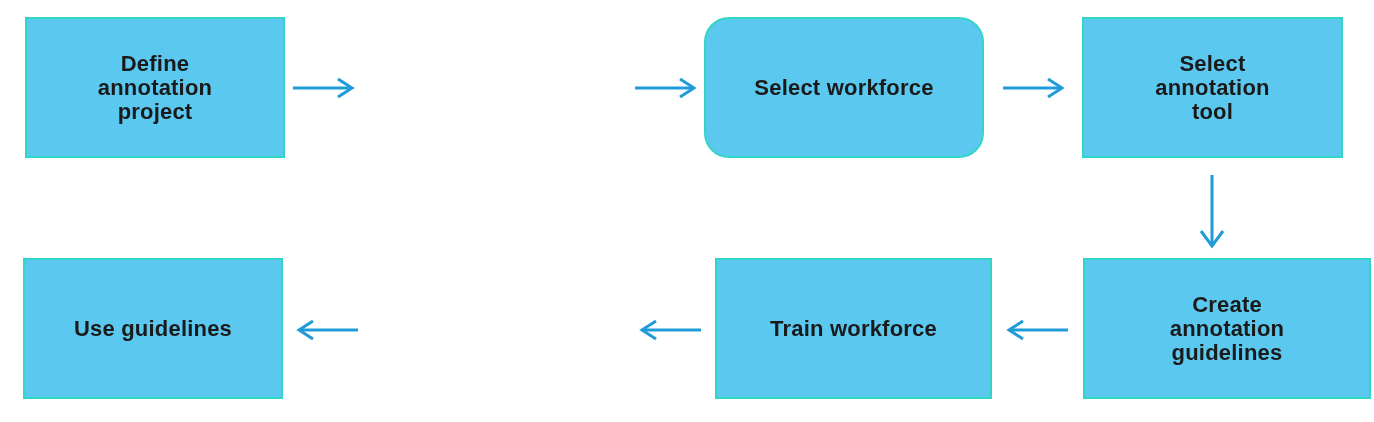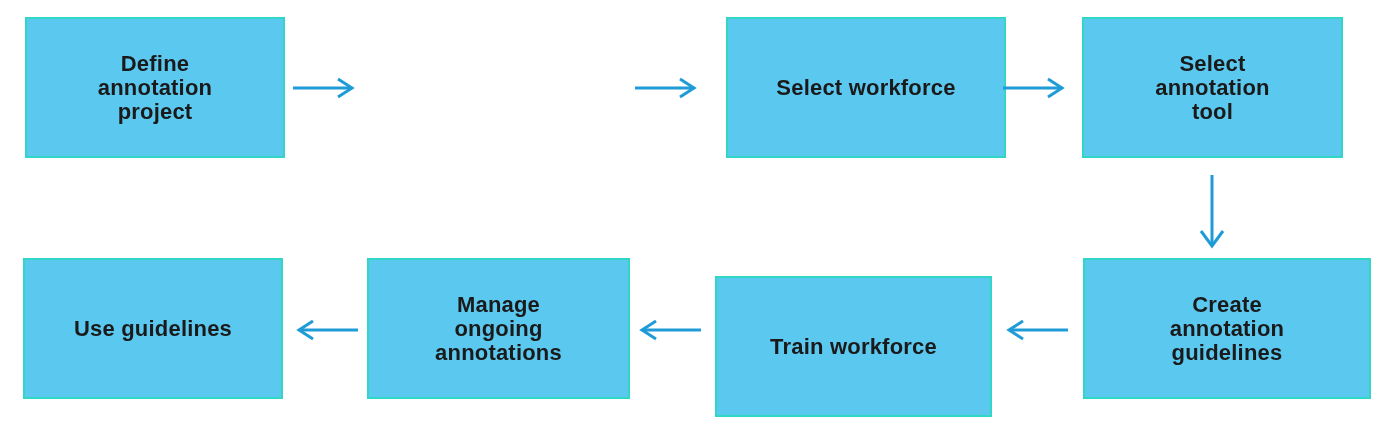--- a/index.html
+++ b/index.html
@@ -36,25 +36,25 @@
   }
   .edge {
     position: absolute;
     color: var(--arrow);
   }
   .edge svg { display: block; width: 100%; height: 100%; }
 
   
   .n-define  { left: 25px;   top: 17px;  width: 260px; height: 141px; }
   .n-plan    { left: 368px;  top: 17px;  width: 260px; height: 141px; }
-  .n-selectw { left: 726px;  top: 17px;  width: 280px; height: 141px; }
+  .n-selectw { left: 704px;  top: 17px;  width: 280px; height: 141px; border-radius: 25px; }
   .n-selectt { left: 1082px; top: 17px;  width: 261px; height: 141px; }
   
   .n-create  { left: 1083px; top: 258px; width: 288px; height: 141px; }
-  .n-train   { left: 715px;  top: 258px; width: 277px; height: 141px; margin-top: 18px; }
+  .n-train   { left: 715px;  top: 258px; width: 277px; height: 141px; }
   .n-manage  { left: 367px;  top: 258px; width: 263px; height: 141px; }
   .n-use     { left: 23px;   top: 258px; width: 260px; height: 141px; }
 
   
   .e-1 { left: 292px;  top: 76px;  width: 66px; height: 24px; }
   .e-2 { left: 634px;  top: 76px;  width: 66px; height: 24px; }
   .e-3 { left: 1002px; top: 76px;  width: 66px; height: 24px; }
   .e-4 { left: 1198px; top: 174px; width: 28px; height: 76px; }
   .e-5 { left: 1003px; top: 318px; width: 66px; height: 24px; }
   .e-6 { left: 636px;  top: 318px; width: 66px; height: 24px; }
@@ -117,23 +117,20 @@
 
   <div class="node n-train">Train workforce</div>
 
   <div class="edge e-6">
     <svg viewBox="0 0 66 24">
       <line x1="65" y1="12" x2="8" y2="12" stroke="currentColor" stroke-width="3" fill="none"></line>
       <polyline points="20,3 6,12 20,21" stroke="currentColor" stroke-width="3" fill="none"></polyline>
     </svg>
   </div>
 
-  <div class="node n-manage">Manage
-ongoing
-annotations</div>
 
   <div class="edge e-7">
     <svg viewBox="0 0 66 24">
       <line x1="65" y1="12" x2="8" y2="12" stroke="currentColor" stroke-width="3" fill="none"></line>
       <polyline points="20,3 6,12 20,21" stroke="currentColor" stroke-width="3" fill="none"></polyline>
     </svg>
   </div>
 
   <div class="node n-use">Use guidelines</div>
 

